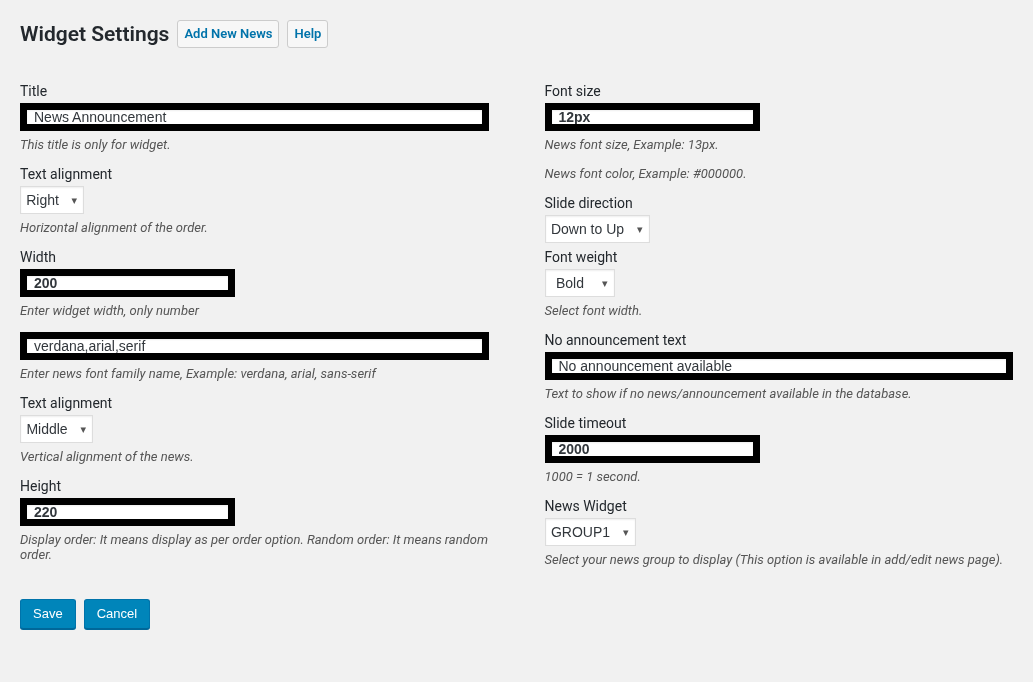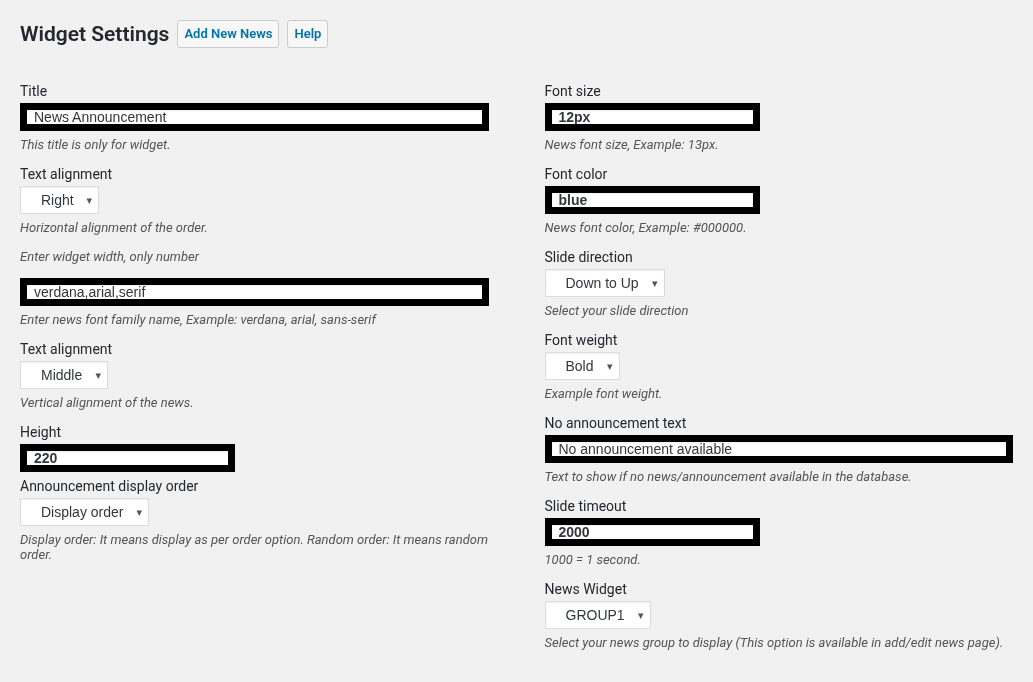--- a/index.html
+++ b/index.html
@@ -58,24 +58,25 @@
       font-size: 14px;
       color: #32373c;
       height: 28px;
     }
     .w-full { width: 100%; }
     .w-med { width: 215px; font-weight: bold; }
     .field select {
       background: #fff;
       border: 1px solid #ddd;
       box-shadow: inset 0 1px 2px rgba(0,0,0,0.07);
-      padding: 2px 20px;
+      padding: 2px 5px;
       font-size: 14px;
       color: #32373c;
       height: 28px;
+      text-align: center;
     }
     .hint {
       font-style: italic;
       color: #555;
       font-size: 13px;
       margin-top: 2px;
       margin-bottom: 14px;
     }
     .actions {
       margin-top: 18px;
@@ -133,77 +134,70 @@
     <div class="hint">This title is only for widget.</div>
 
     <div class="field">
       <label>Text alignment</label>
       <div class="select-wrap">
         <select><option>Right</option></select>
       </div>
     </div>
     <div class="hint">Horizontal alignment of the order.</div>
 
+    <div class="field">
+      <label>Width</label>
+      <input type="text" class="w-med" value="200" style="">
+    </div>
     <div class="hint">Enter widget width, only number</div>
 
     <div class="field">
       <input type="text" class="w-full" value="verdana,arial,serif" style="">
     </div>
     <div class="hint">Enter news font family name, Example: verdana, arial, sans-serif</div>
 
     <div class="field">
       <label>Text alignment</label>
       <div class="select-wrap">
         <select><option>Middle</option></select>
       </div>
     </div>
     <div class="hint">Vertical alignment of the news.</div>
 
     <div class="field">
       <label>Height</label>
       <input type="text" class="w-med" value="220" style="">
     </div>
 
-    <div class="field">
-      <label>Announcement display order</label>
-      <div class="select-wrap">
-        <select><option>Display order</option></select>
-      </div>
-    </div>
     <div class="hint">Display order: It means display as per order option. Random order: It means random order.</div>
   </div>
 
   <div class="col">
     <div class="field">
       <label>Font size</label>
       <input type="text" class="w-med" value="12px" style="">
     </div>
     <div class="hint">News font size, Example: 13px.</div>
 
-    <div class="field">
-      <label>Font color</label>
-      <input type="text" class="w-med" value="blue" style="">
-    </div>
     <div class="hint">News font color, Example: #000000.</div>
 
     <div class="field">
       <label>Slide direction</label>
       <div class="select-wrap">
         <select><option>Down to Up</option></select>
       </div>
     </div>
-    <div class="hint">Select your slide direction</div>
 
     <div class="field">
       <label>Font weight</label>
       <div class="select-wrap">
         <select style="min-width:70px"><option>Bold</option></select>
       </div>
     </div>
-    <div class="hint">Example font weight.</div>
+    <div class="hint">Select font width.</div>
 
     <div class="field">
       <label>No announcement text</label>
       <input type="text" class="w-full" value="No announcement available" style="">
     </div>
     <div class="hint">Text to show if no news/announcement available in the database.</div>
 
     <div class="field">
       <label>Slide timeout</label>
       <input type="text" class="w-med" value="2000" style="">

